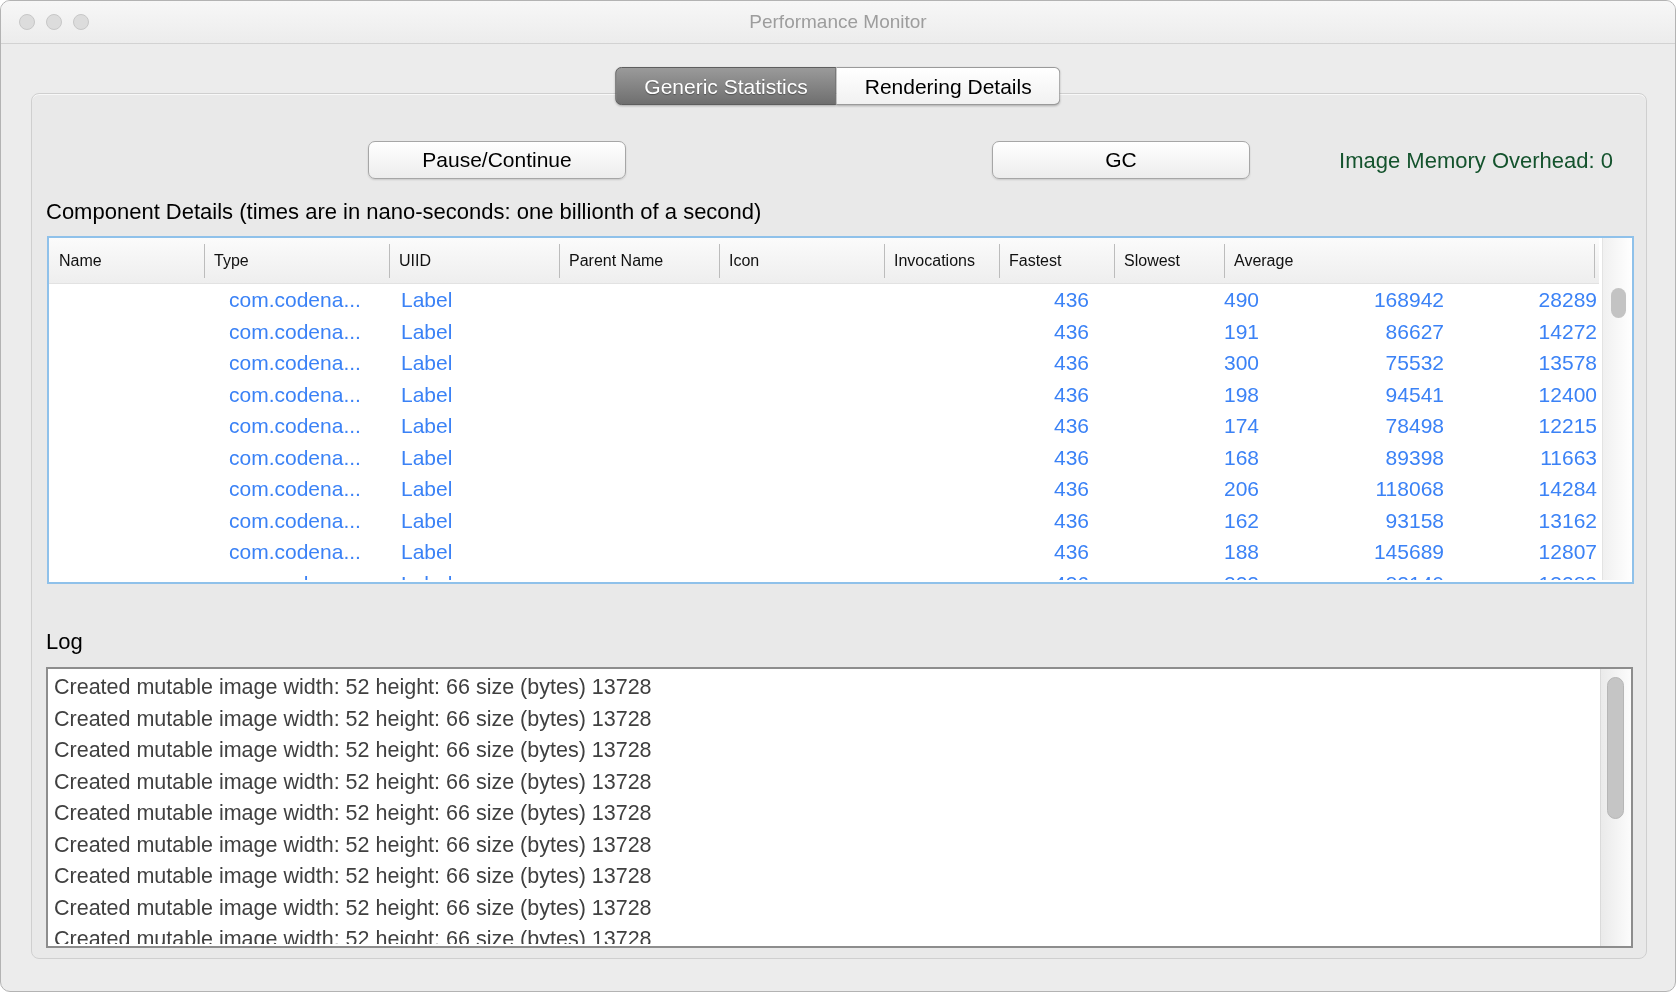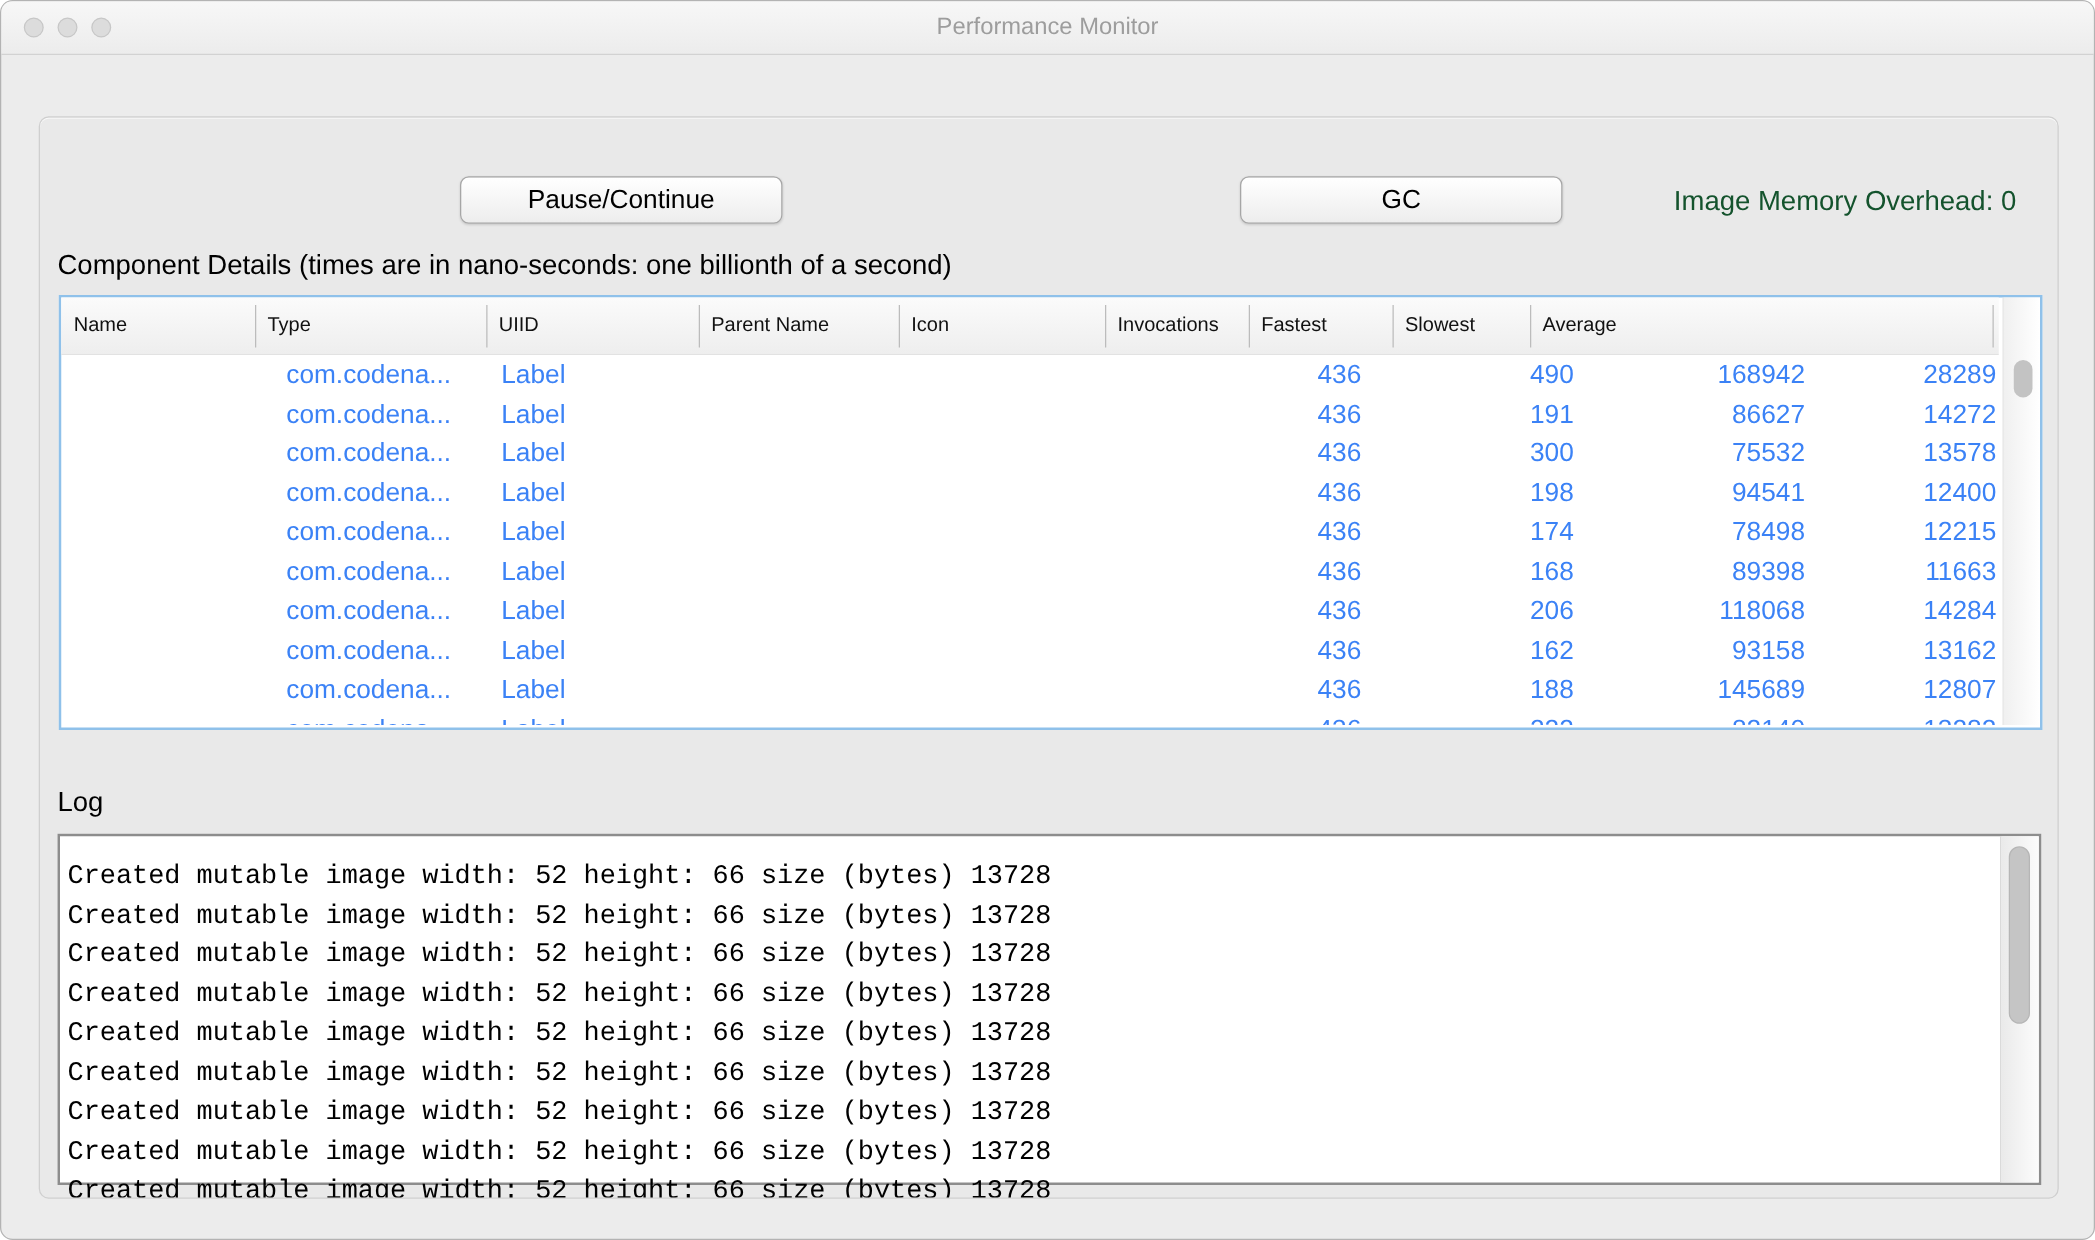--- a/index.html
+++ b/index.html
@@ -60,22 +60,22 @@
   .c-avg {left:1390px;width:158px;text-align:right;}
 
   .tscroll{position:absolute;left:1553px;top:0;width:30px;height:342px;
            background:linear-gradient(to right,#f0f0f0,#ffffff);border-left:1px solid #e3e3e3;box-sizing:border-box;}
   .tthumb{position:absolute;left:8px;top:50px;width:15px;height:30px;border-radius:8px;background:#c3c3c3;}
 
   
   .log-heading{position:absolute;left:45px;top:628px;font-size:22px;color:#000;}
   .logbox{position:absolute;left:45px;top:666px;width:1583px;height:277px;background:#ffffff;
           border:2px solid #8d8d8d;box-sizing:content-box;}
-  .loglines{position:absolute;left:6px;top:17px;width:1500px;height:272px;overflow:hidden;
-            font-size:21.5px;line-height:31.5px;color:#000000;white-space:nowrap;font-family:Liberation Mono, monospace;}
+  .loglines{position:absolute;left:6px;top:3px;width:1500px;height:272px;overflow:hidden;
+            font-size:21.5px;line-height:31.5px;color:#404040;white-space:nowrap;}
   .logscroll{position:absolute;right:0;top:0;width:31px;height:277px;
              background:linear-gradient(to right,#eaeaea,#fcfcfc);border-left:1px solid #dadada;box-sizing:border-box;}
   .logthumb{position:absolute;left:6px;top:8px;width:17px;height:142px;border-radius:9px;
             background:#c5c5c5;border:1px solid #b6b6b6;box-sizing:border-box;}
 </style>
 </head>
 <body>
 
 <div class="window">
 
@@ -83,20 +83,24 @@
     <div class="lights">
       <div class="light"></div>
       <div class="light"></div>
       <div class="light"></div>
     </div>
     <div class="wtitle">Performance Monitor</div>
   </div>
 
   <div class="panel"></div>
 
+  <div class="tabbar">
+    <div class="tab selected">Generic Statistics</div>
+    <div class="tab unselected">Rendering Details</div>
+  </div>
 
   <div class="btn" id="btn-pause">Pause/Continue</div>
   <div class="btn" id="btn-gc">GC</div>
   <div class="overhead">Image Memory Overhead: 0</div>
 
   <div class="section-heading">Component Details (times are in nano-seconds: one billionth of a second)</div>
 
   <div class="ctable">
     <div class="thead">
       <div class="hsep" style="left:155px"></div>

